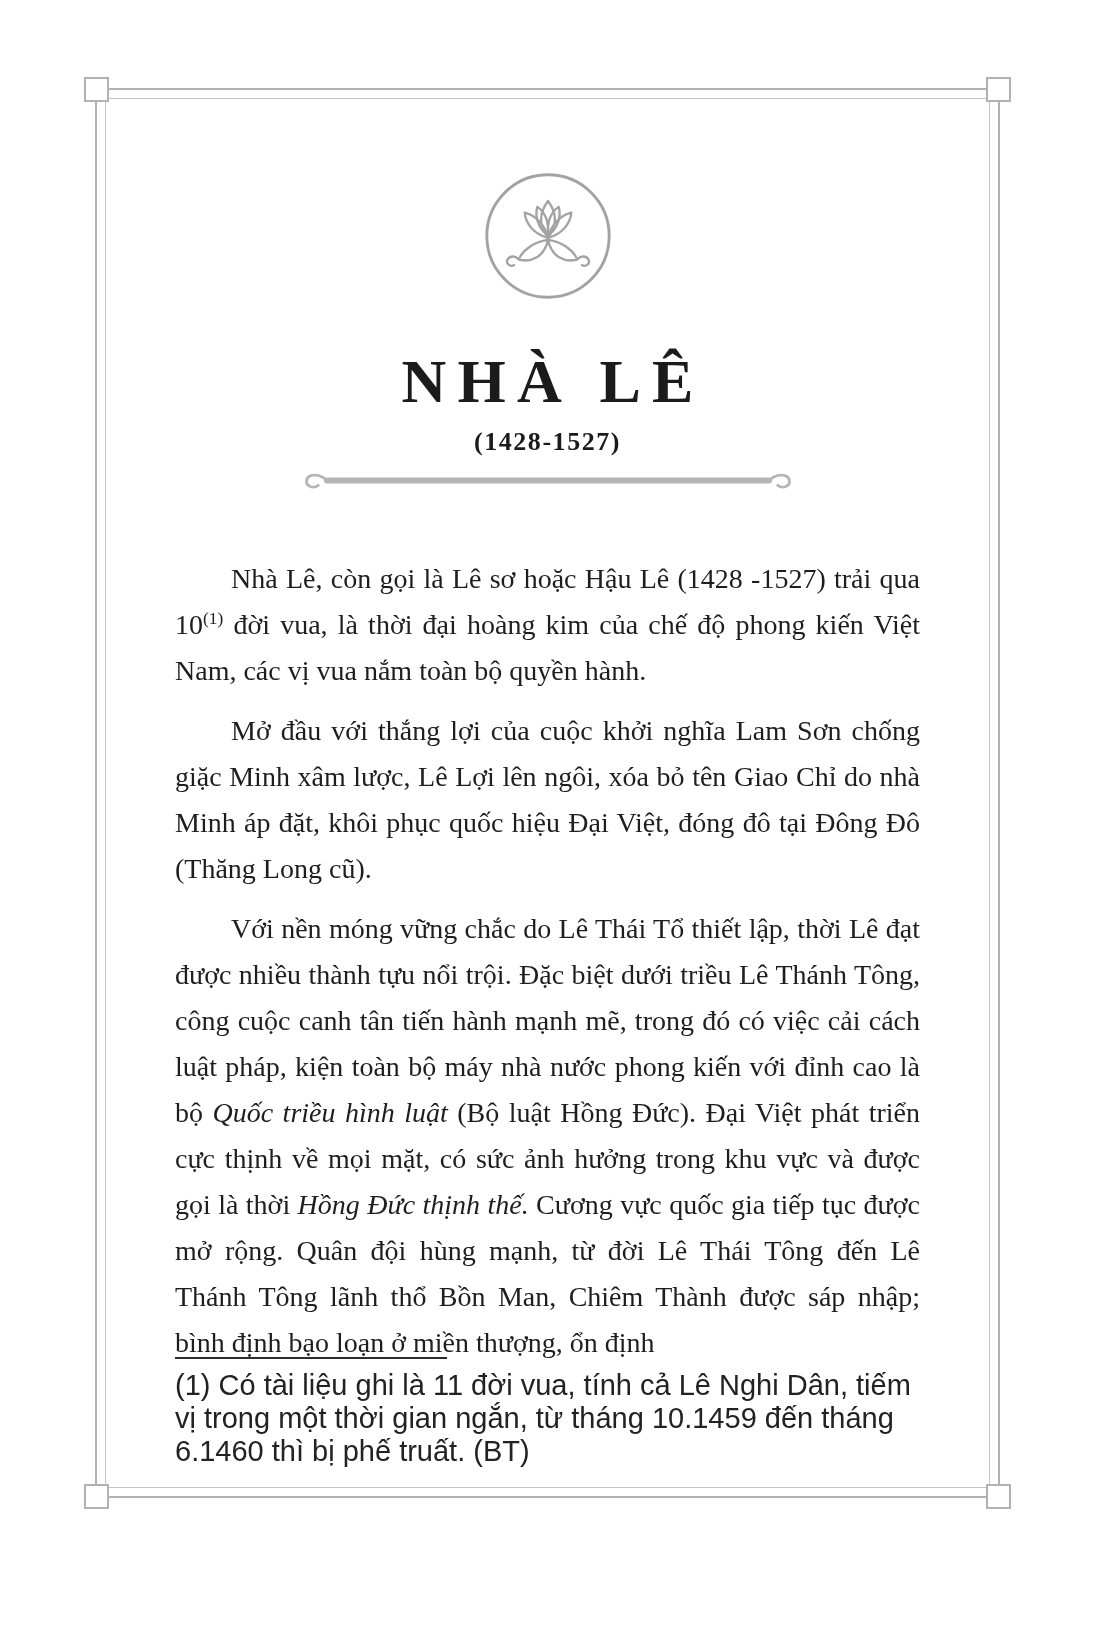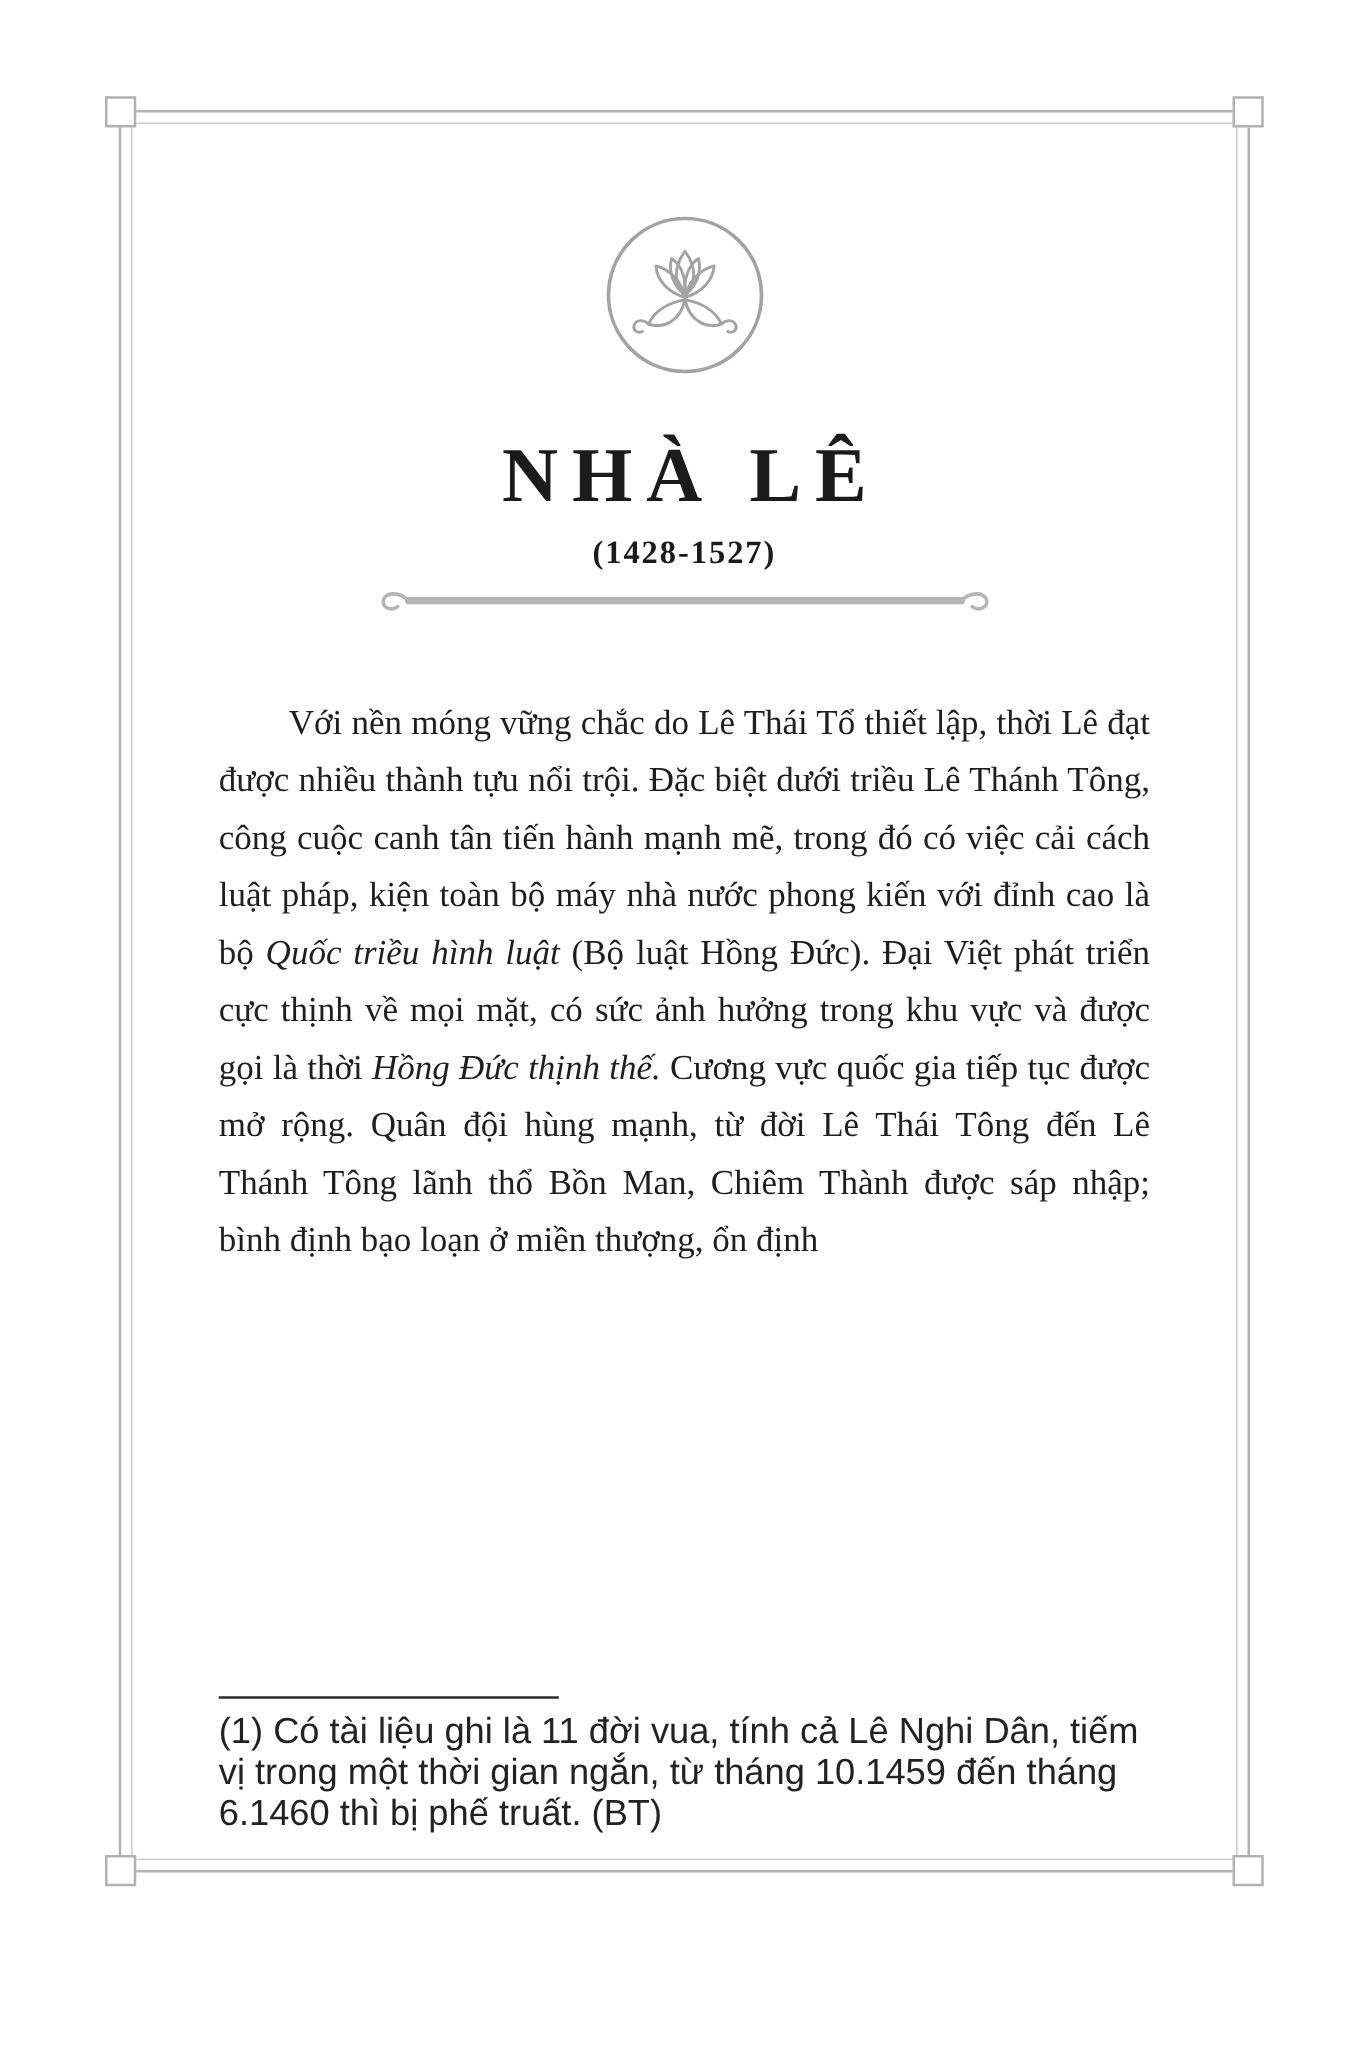--- a/index.html
+++ b/index.html
@@ -138,21 +138,23 @@
 
     <svg class="divider" viewBox="0 0 520 28" aria-hidden="true">
       <g fill="none" stroke="#b5b5b5" stroke-linecap="round">
         <path d="M30 14 L490 14" stroke-width="6"></path>
         <path d="M30 14 C22 6 10 7 9 14 C8 20 16 23 21 19" stroke-width="3"></path>
         <path d="M490 14 C498 6 510 7 511 14 C512 20 504 23 499 19" stroke-width="3"></path>
       </g>
     </svg>
 
     <div class="body">
+      <p class="para"><span>Nhà Lê, còn gọi là Lê sơ hoặc Hậu Lê (1428 -1527) trải qua 10</span><sup class="fnref">(1)</sup><span> đời vua, là thời đại hoàng kim của chế độ phong kiến Việt Nam, các vị vua nắm toàn bộ quyền hành.</span></p>
 
+      <p class="para"><span>Mở đầu với thắng lợi của cuộc khởi nghĩa Lam Sơn chống giặc Minh xâm lược, Lê Lợi lên ngôi, xóa bỏ tên Giao Chỉ do nhà Minh áp đặt, khôi phục quốc hiệu Đại Việt, đóng đô tại Đông Đô (Thăng Long cũ).</span></p>
 
       <p class="para"><span>Với nền móng vững chắc do Lê Thái Tổ thiết lập, thời Lê đạt được nhiều thành tựu nổi trội. Đặc biệt dưới triều Lê Thánh Tông, công cuộc canh tân tiến hành mạnh mẽ, trong đó có việc cải cách luật pháp, kiện toàn bộ máy nhà nước phong kiến với đỉnh cao là bộ </span><i>Quốc triều hình luật</i><span> (Bộ luật Hồng Đức). Đại Việt phát triển cực thịnh về mọi mặt, có sức ảnh hưởng trong khu vực và được gọi là thời </span><i>Hồng Đức thịnh thế.</i><span> Cương vực quốc gia tiếp tục được mở rộng. Quân đội hùng mạnh, từ đời Lê Thái Tông đến Lê Thánh Tông lãnh thổ Bồn Man, Chiêm Thành được sáp nhập; bình định bạo loạn ở miền thượng, ổn định</span></p>
     </div>
   </div>
 
   <div class="footnote">
     <div class="footnote-rule"></div>
     <p class="footnote-text">(1) Có tài liệu ghi là 11 đời vua, tính cả Lê Nghi Dân, tiếm vị trong một thời gian ngắn, từ tháng 10.1459 đến tháng 6.1460 thì bị phế truất. (BT)</p>
   </div>
 

